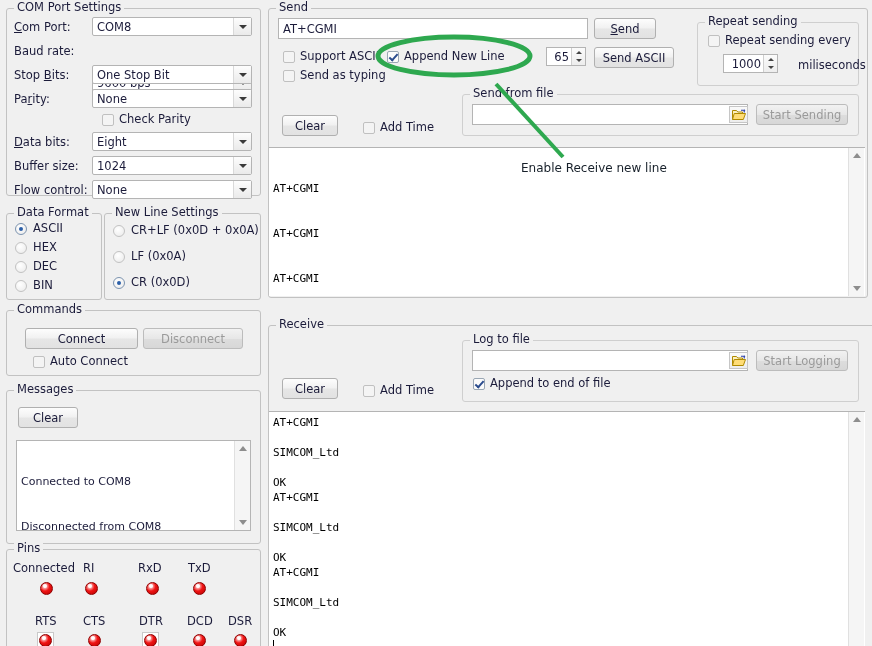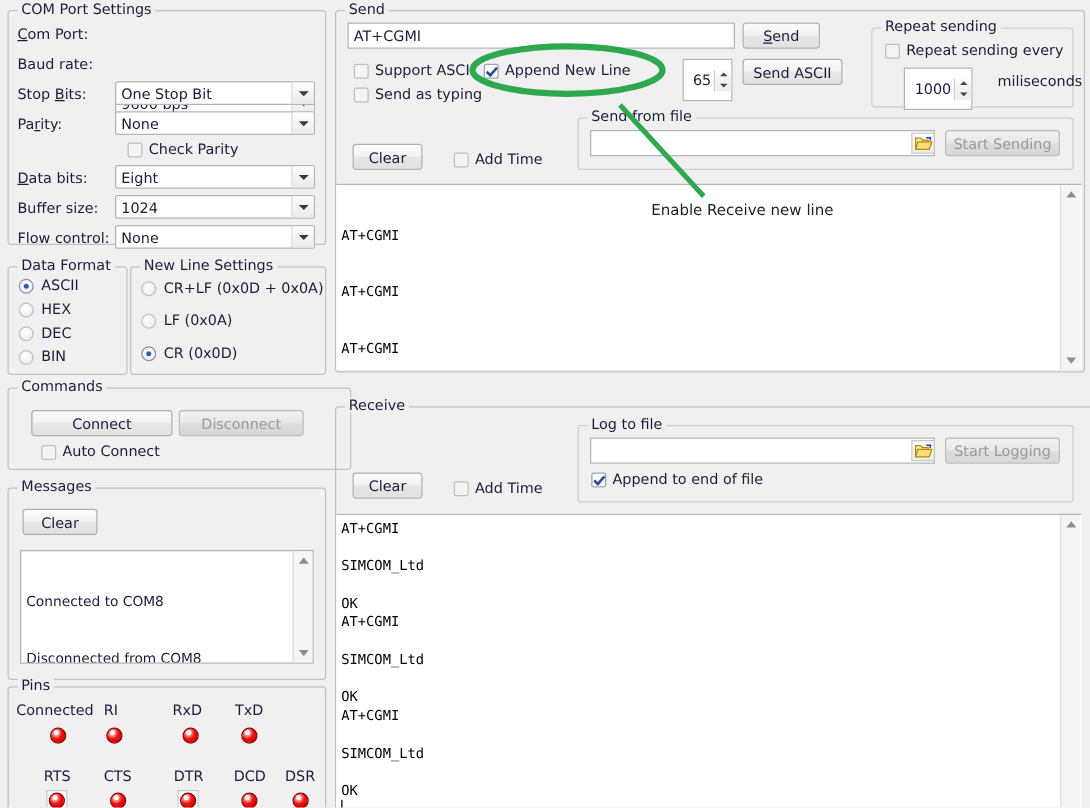--- a/index.html
+++ b/index.html
@@ -41,21 +41,21 @@
 
   
   .tinput{
     position:absolute;background:#fff;border:1px solid #b4b4b4;
     box-sizing:border-box;display:flex;align-items:center;
     padding-left:4px;font-size:11.5px;overflow:hidden;white-space:nowrap;
   }
 
   
   .spin{
-    position:absolute;height:34px;background:#fff;border:1px solid #b4b4b4;
+    position:absolute;height:19px;background:#fff;border:1px solid #b4b4b4;
     box-sizing:border-box;display:flex;align-items:center;
   }
   .spin .sval{flex:1;text-align:right;padding-right:2px;font-size:11.5px;}
   .spin .sbtns{
     width:13px;height:17px;display:flex;flex-direction:column;
     border-left:1px solid #cfcfcf;background:linear-gradient(#fbfbfb,#ededed);
   }
   .spin .sbtns span{flex:1;display:flex;align-items:center;justify-content:center;}
   .spin .sbtns .up{width:0;height:0;border-left:3px solid transparent;border-right:3px solid transparent;border-bottom:3px solid #444;}
   .spin .sbtns .dn{width:0;height:0;border-left:3px solid transparent;border-right:3px solid transparent;border-top:3px solid #444;}
@@ -135,20 +135,26 @@
 
   .caret{display:inline-block;width:1px;height:13px;background:#000;vertical-align:-2px;}
 </style>
 </head>
 <body>
 
 <div class="group" style="left:6px;top:8px;width:253px;height:186px;">
   <div class="gtitle">COM Port Settings</div>
 
   <div class="lbl" style="left:7px;top:12px;"><span class="u">C</span>om Port:</div>
+  <div class="combo" style="left:85px;top:8px;width:160px;">
+    <div class="ctext">COM8</div>
+    <div class="carrow">
+        <i></i>
+      </div>
+  </div>
 
   <div class="lbl" style="left:7px;top:36px;">Baud rate:</div>
   <div class="combo" style="left:85px;top:32px;width:160px;margin-top:32px;">
     <div class="ctext">9600 bps</div>
     <div class="carrow">
         <i></i>
       </div>
   </div>
 
   <div class="lbl" style="left:7px;top:60px;">Stop <span class="u">B</span>its:</div>
@@ -226,21 +232,21 @@
   <div class="rb" style="left:8px;top:36px;">
     <span class="dot"></span>
     <span>LF (0x0A)</span>
   </div>
   <div class="rb on" style="left:8px;top:62px;">
     <span class="dot"></span>
     <span>CR (0x0D)</span>
   </div>
 </div>
 
-<div class="group" style="left:6px;top:310px;width:253px;height:64px;padding-left:20px;">
+<div class="group" style="left:6px;top:310px;width:253px;height:64px;">
   <div class="gtitle">Commands</div>
   <div class="btn" style="left:18px;top:17px;width:113px;height:21px;">
     <span>Connect</span>
   </div>
   <div class="btn disabled" style="left:136px;top:17px;width:100px;height:21px;">
     <span>Disconnect</span>
   </div>
   <div class="cb" style="left:26px;top:44px;">
     <span class="box"></span>
     <span>Auto Connect</span>

